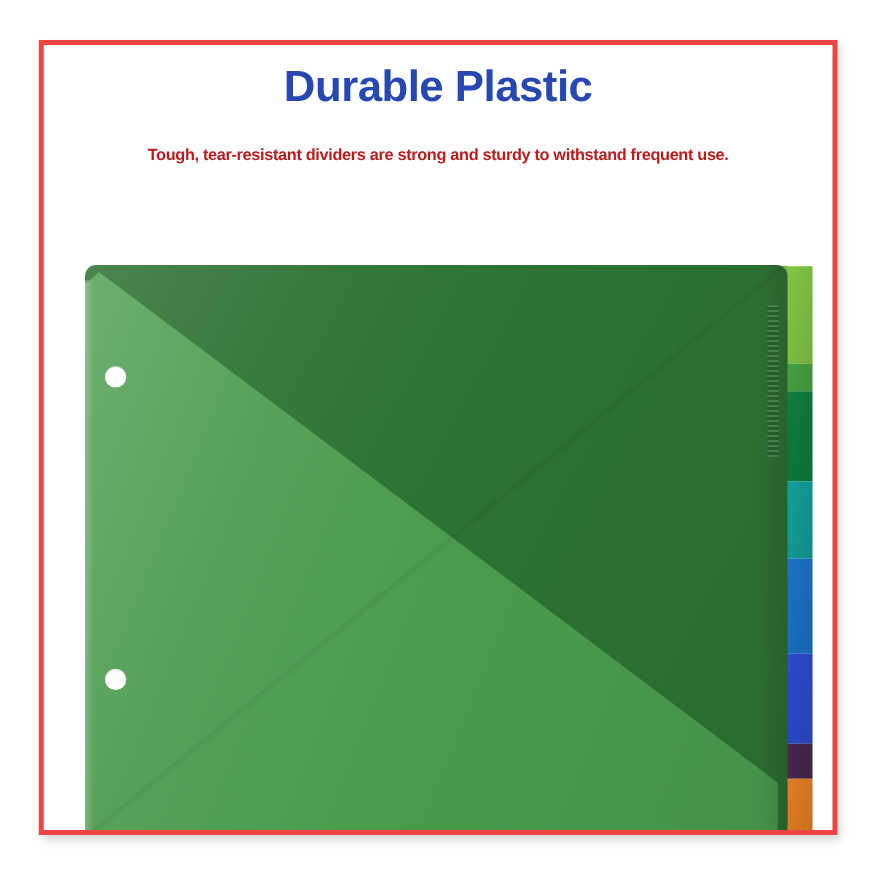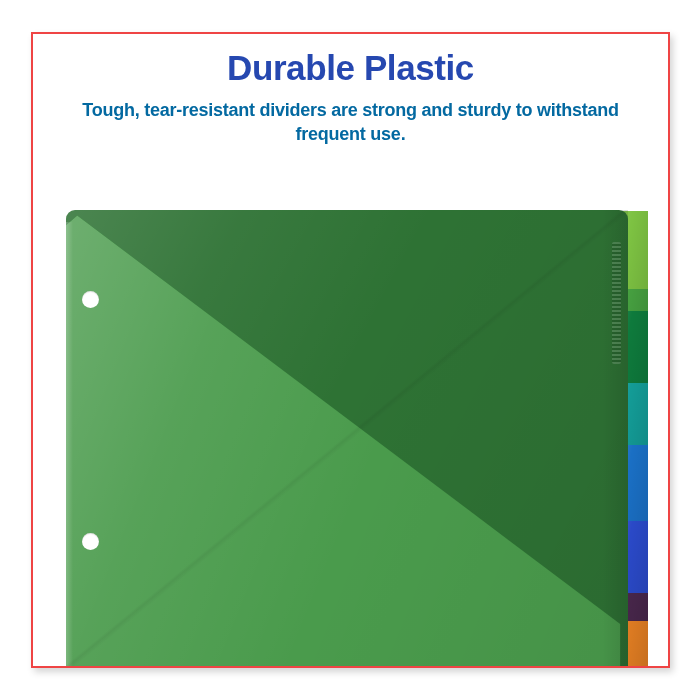--- a/index.html
+++ b/index.html
@@ -20,21 +20,21 @@
   }
 
   
   .card {
     position: absolute;
     left: 31px;
     top: 32px;
     width: 639px;
     height: 636px;
     background: #ffffff;
-    border: 2px solid #ef4444;
+    border: 4px solid #ef4444;
     box-shadow: 3px 4px 7px rgba(0,0,0,0.17);
     overflow: hidden;
     box-sizing: border-box;
   }
 
   
   .headline-block {
     position: absolute;
     left: 0;
     top: 16px;
@@ -44,25 +44,25 @@
   .headline {
     margin: 0;
     font-size: 35px;
     font-weight: 700;
     letter-spacing: -0.4px;
     color: #2648b0;
     line-height: 1.05;
     font-family: "Liberation Sans", sans-serif;
   }
   .subhead {
-    margin: 12px auto 0 auto;
+    margin: 26px auto 0 auto;
     width: 560px;
-    font-size: 18px;
+    font-size: 13px;
     font-weight: 700;
-    color: #0369a1;
+    color: #b91c1c;
     line-height: 1.32;
     letter-spacing: -0.25px;
     font-family: "Liberation Sans", sans-serif;
   }
 
   
   .photo {
     position: absolute;
     left: 0;
     top: 143px;

